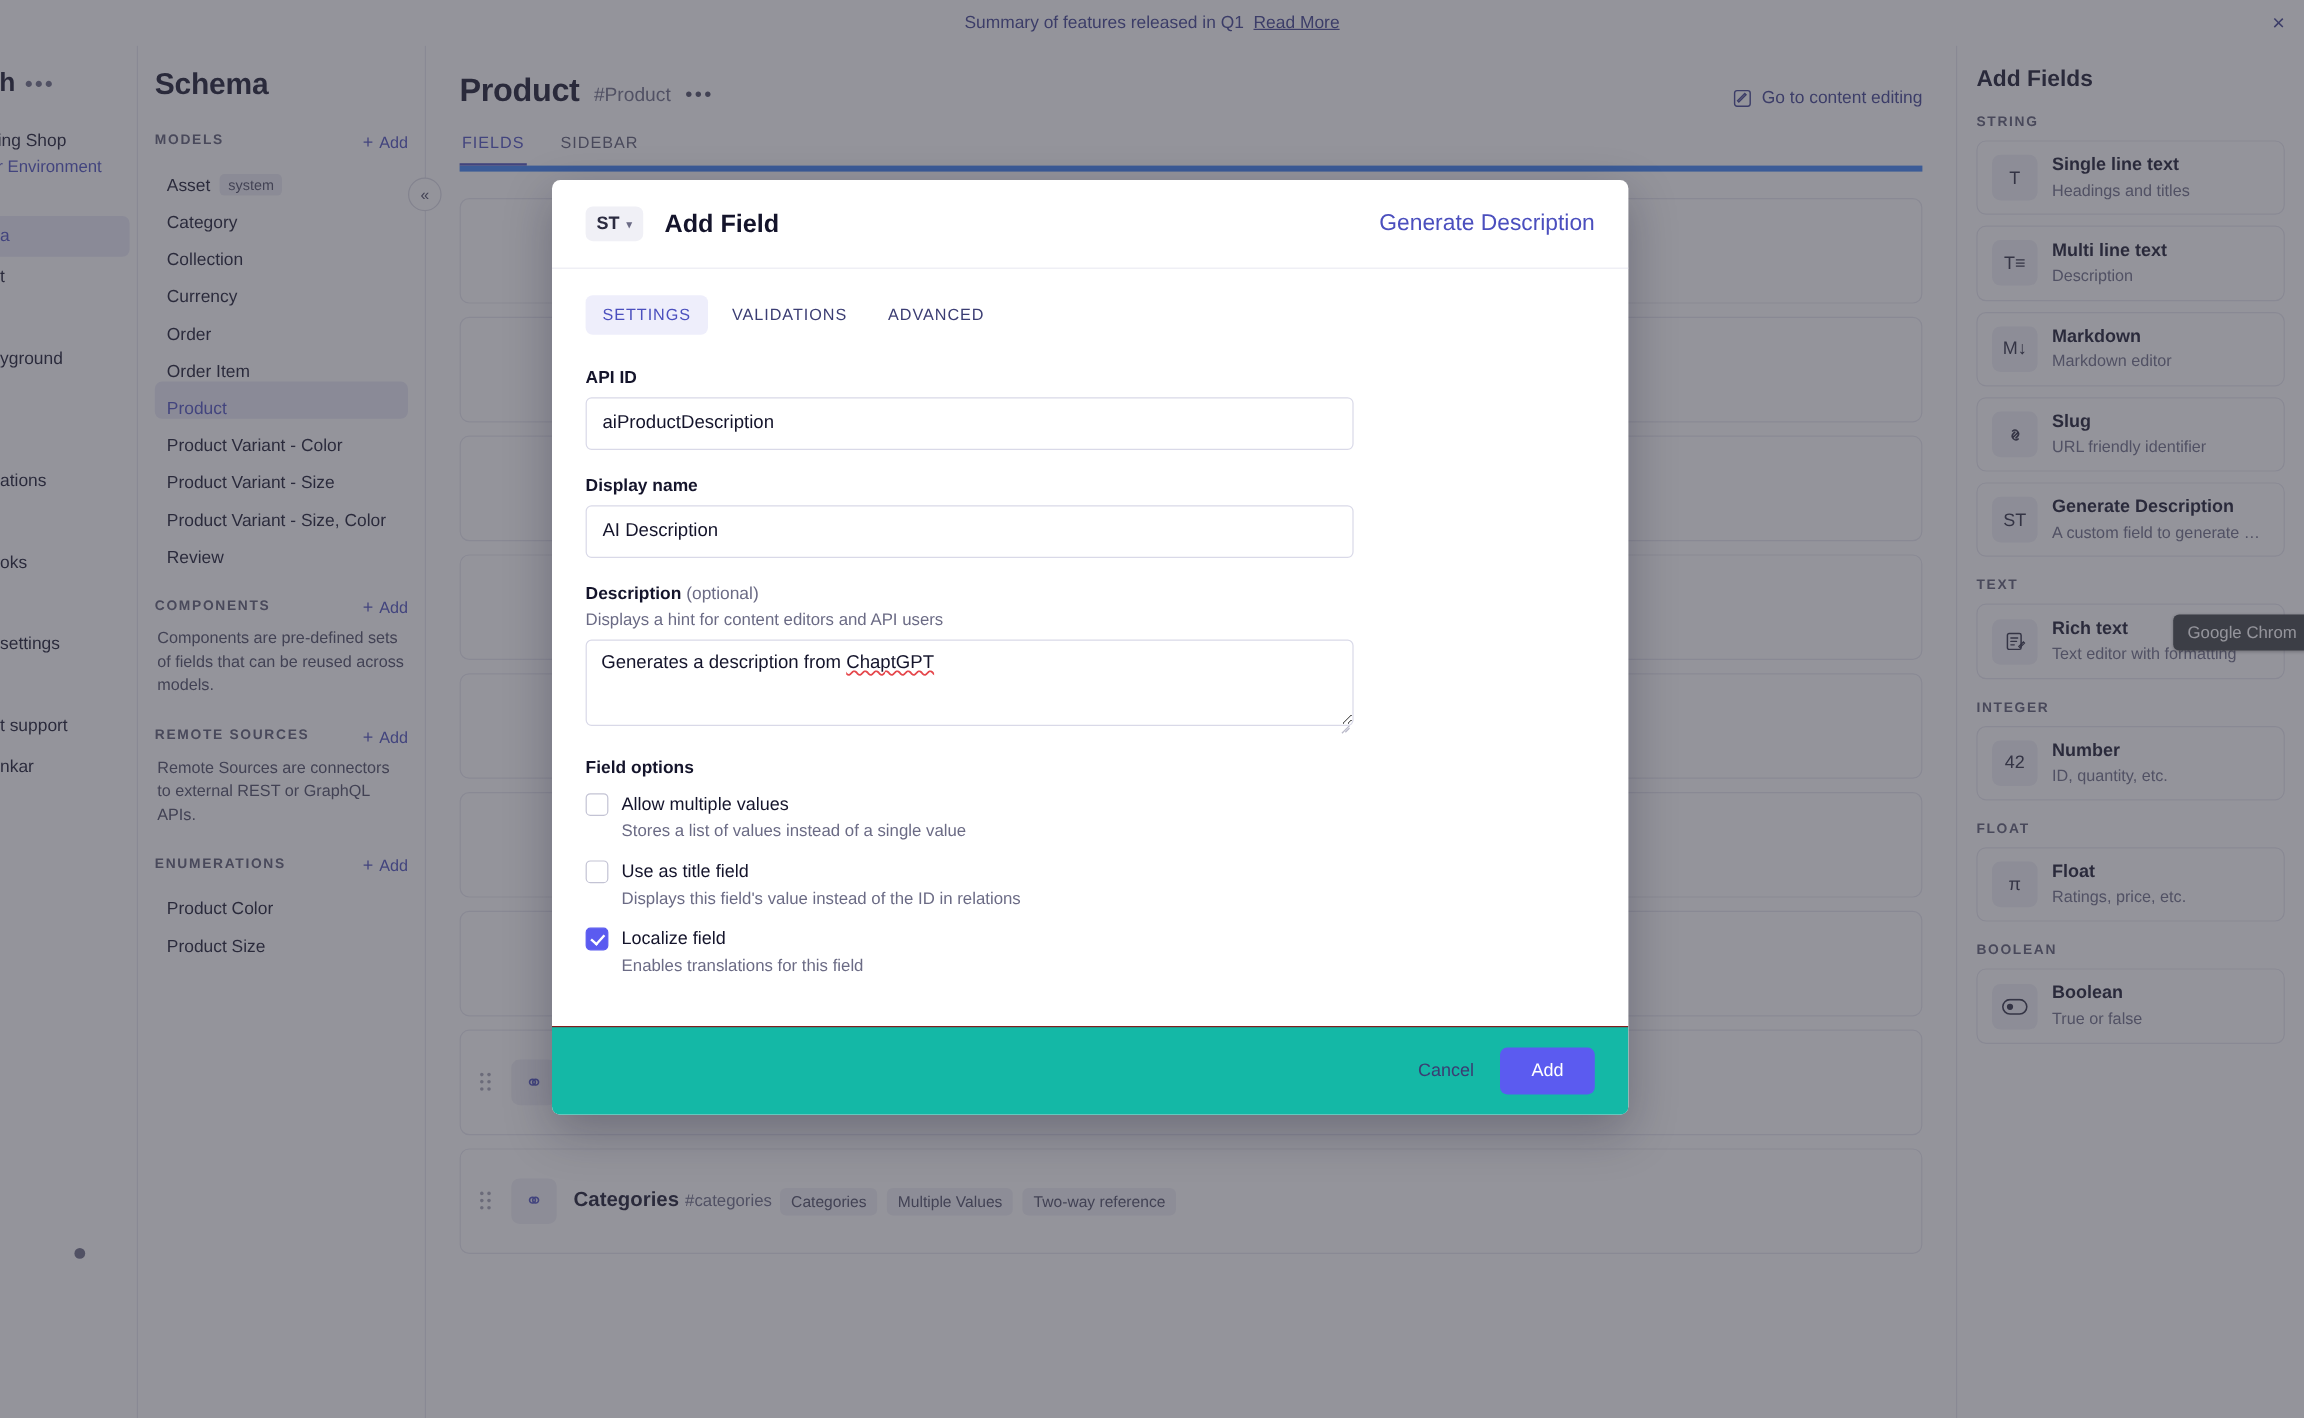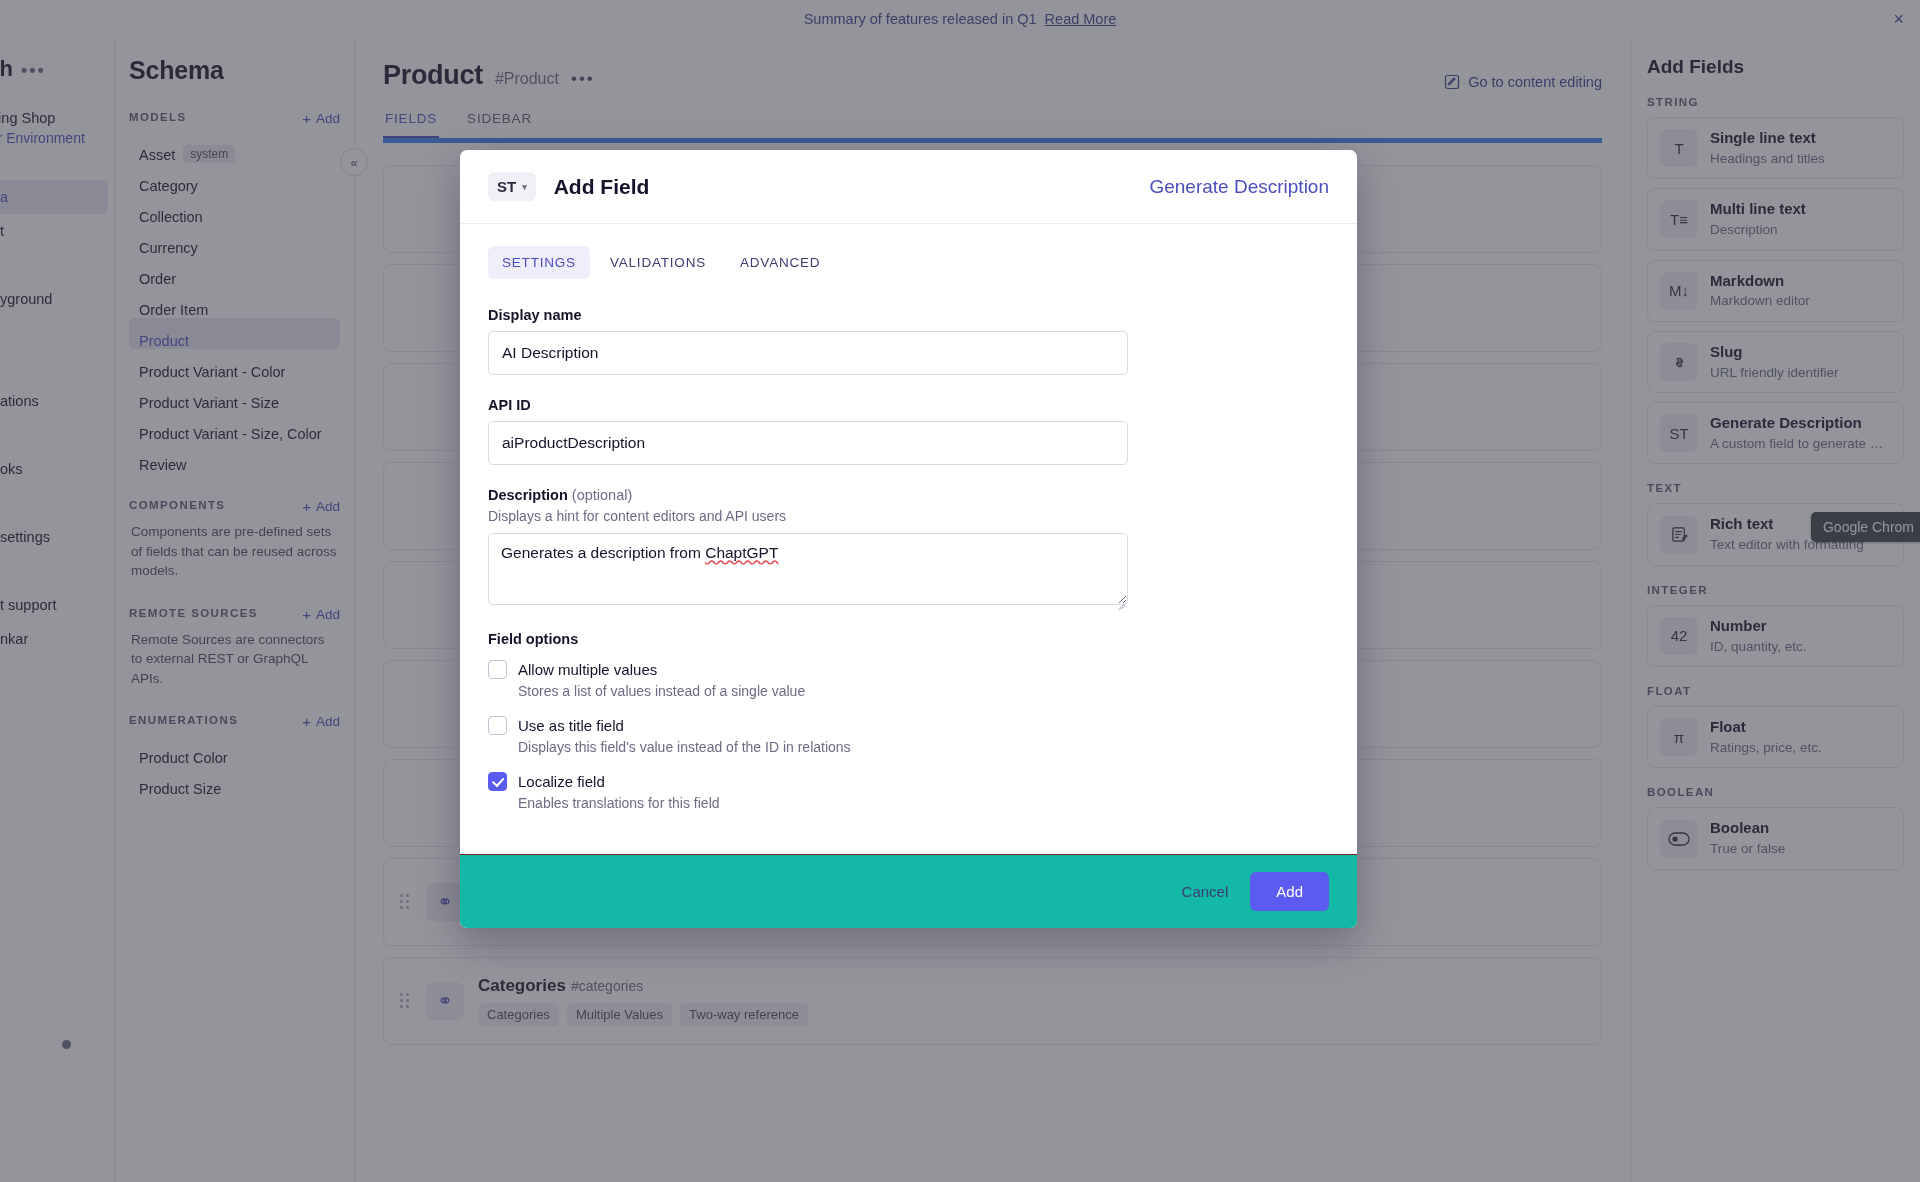--- a/index.html
+++ b/index.html
@@ -112,21 +112,21 @@
   .grip {
     width:12px; height:16px; flex:0 0 12px; display:grid;
     grid-template-columns:repeat(2,3px); grid-template-rows:repeat(3,3px);
     gap:3px; opacity:.6;
   }
   .grip i { width:3px; height:3px; border-radius:50%; background:#6b6b85; display:block; }
   .fieldicon {
     width:38px; height:38px; flex:0 0 38px; border-radius:7px; background:#f0f0f6;
     display:flex; align-items:center; justify-content:center; color:#4b4fbe; font-size:18px;
   }
-  .fieldbody { display:flex; flex-direction:column; gap:7px; }
+  .fieldbody { display:flex; flex-direction:row; gap:7px; }
   .fieldtitle { font-size:17px; font-weight:700; color:#14142b; }
   .fieldtitle .hash { font-size:14px; font-weight:400; color:#6b6b85; margin-left:5px; }
   .chips { display:flex; gap:8px; }
   .chip { font-size:13px; color:#4a4a63; background:#f0f0f6; padding:4px 9px; border-radius:5px; }
 
   
   .addfields {
     width:290px; flex:0 0 290px; background:#ffffff; border-left:1px solid #e7e7ef;
     padding:18px 16px 0 16px; position:relative; overflow:hidden;
   }
@@ -555,27 +555,27 @@
     </div>
 
     <div class="modal-body">
       <div class="mtabs">
         <span class="mtab active">SETTINGS</span>
         <span class="mtab idle">VALIDATIONS</span>
         <span class="mtab idle">ADVANCED</span>
       </div>
 
       <div class="fblock">
+        <div class="flabel">API ID</div>
+        <input class="finput" type="text" value="aiProductDescription" style="">
+      </div>
+
+      <div class="fblock">
         <div class="flabel">Display name</div>
         <input class="finput" type="text" value="AI Description" style="">
-      </div>
-
-      <div class="fblock">
-        <div class="flabel">API ID</div>
-        <input class="finput" type="text" value="aiProductDescription" style="">
       </div>
 
       <div class="fblock">
         <div class="flabel">
           <span>Description</span>
           <span class="opt">(optional)</span>
         </div>
         <div class="fhint">Displays a hint for content editors and API users</div>
         <div class="ftextarea-wrap">
           <textarea class="ftextarea" style="color: transparent; caret-color: rgb(20, 20, 43);">Generates a description from ChaptGPT</textarea>

